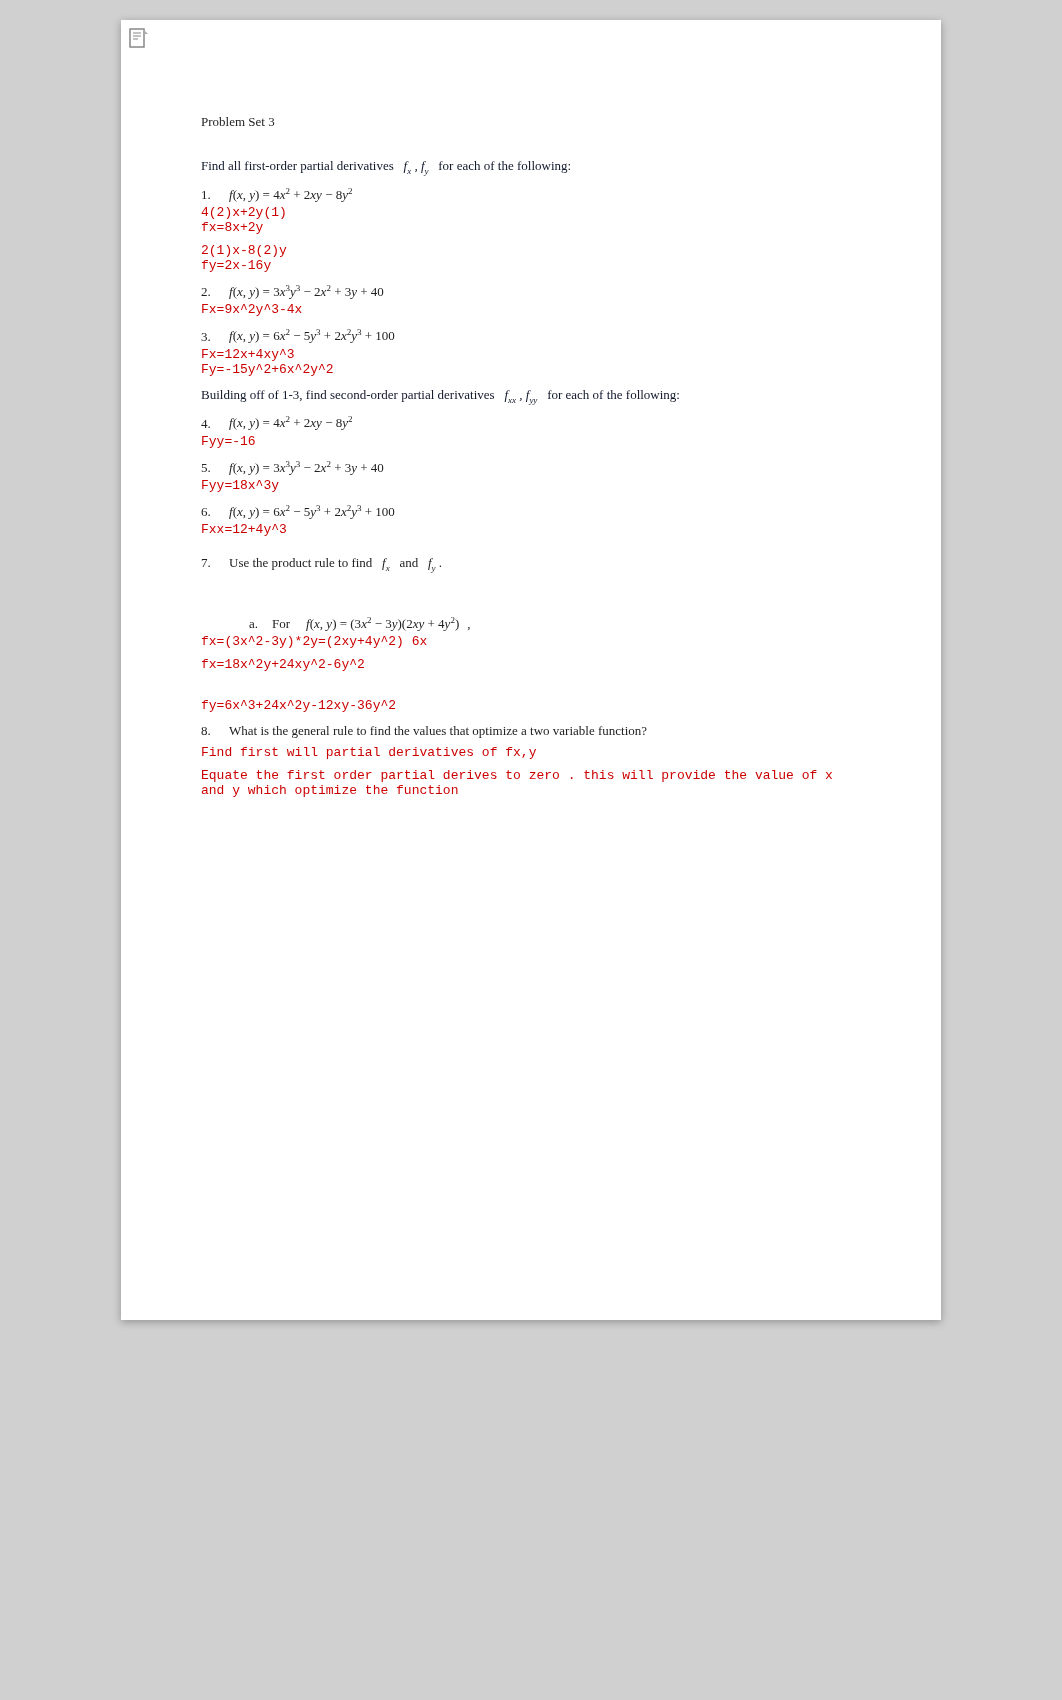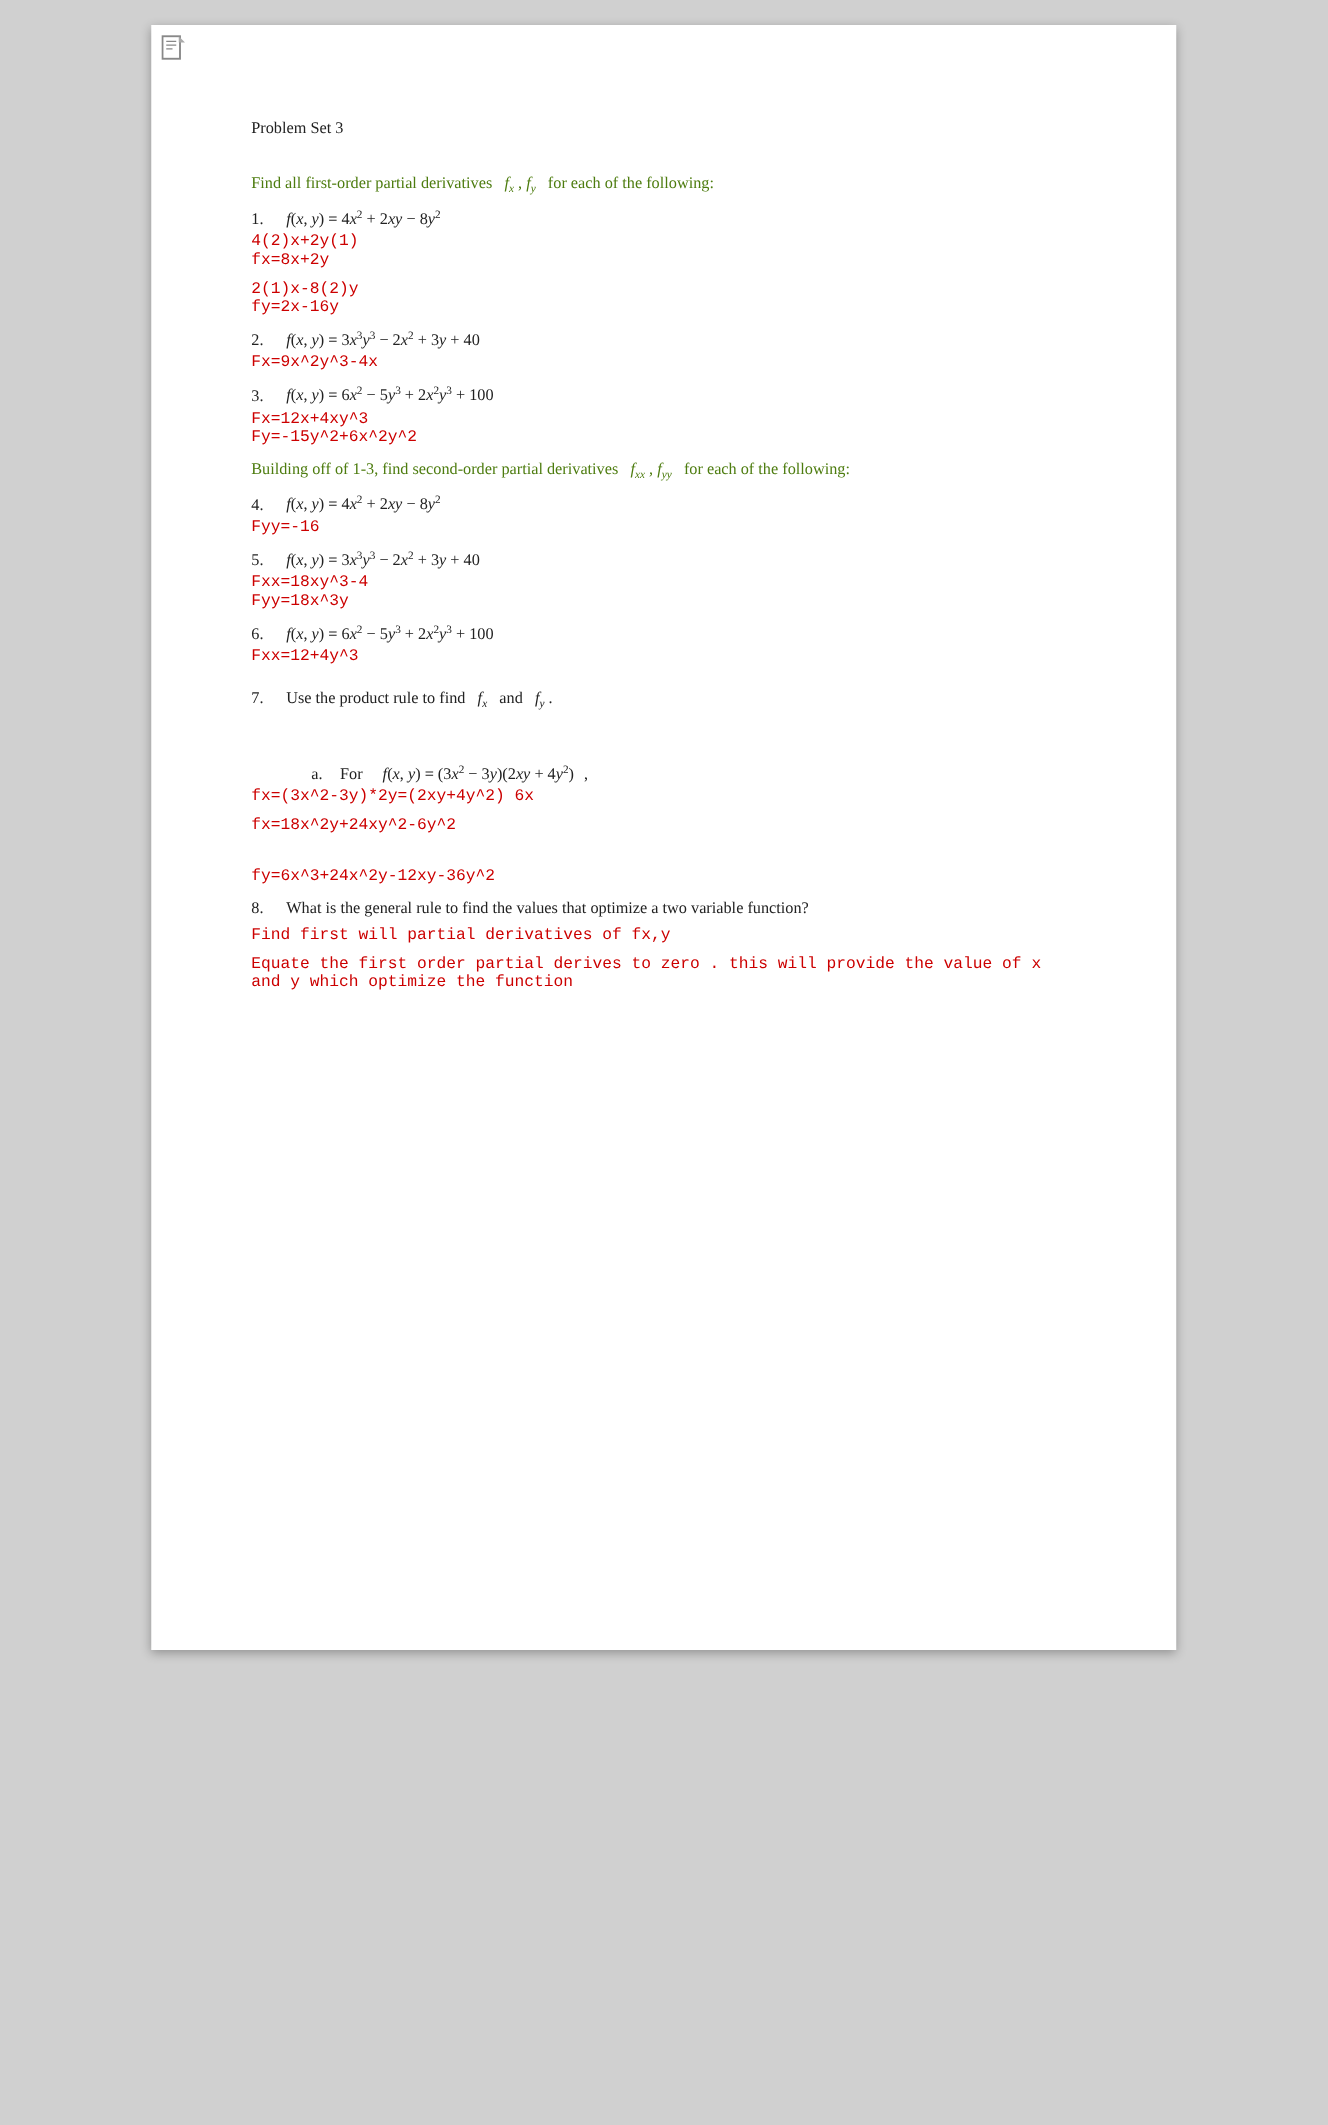--- a/index.html
+++ b/index.html
@@ -7,39 +7,39 @@
       background: #d0d0d0;
       display: flex;
       justify-content: center;
       padding: 20px;
       font-family: 'Times New Roman', Times, serif;
     }
     .page {
       background: #ffffff;
       width: 820px;
       min-height: 1300px;
-      padding: 64px 80px 80px 80px;
+      padding: 84px 80px 80px 80px;
       position: relative;
       box-shadow: 0 2px 8px rgba(0,0,0,0.3);
     }
     .page-icon {
       position: absolute;
       top: 8px;
       left: 8px;
       width: 24px;
       height: 24px;
     }
     .page-title {
       font-size: 13px;
       color: #222;
       margin-bottom: 28px;
       margin-top: 10px;
     }
     .black-text {
-      color: #4d7c0f;
+      color: #0f172a;
       font-size: 13px;
     }
     .red-text {
       color: #cc0000;
       font-size: 13px;
       font-family: Liberation Mono, monospace;
     }
     .problem-line {
       display: flex;
       align-items: baseline;
@@ -149,21 +149,20 @@
     <div class="red-text answer-line">Fyy=-16</div>
   </div>
 
   <div class="block">
     <div class="problem-line">
       <span class="problem-num">5.</span>
       <span>
         <i>f</i>(<i>x</i>, <i>y</i>) = 3<i>x</i><sup>3</sup><i>y</i><sup>3</sup> − 2<i>x</i><sup>2</sup> + 3<i>y</i> + 40
       </span>
     </div>
-    <div class="red-text answer-line">Fxx=18xy^3-4</div>
     <div class="red-text answer-line">Fyy=18x^3y</div>
   </div>
 
   <div class="block">
     <div class="problem-line">
       <span class="problem-num">6.</span>
       <span>
         <i>f</i>(<i>x</i>, <i>y</i>) = 6<i>x</i><sup>2</sup> − 5<i>y</i><sup>3</sup> + 2<i>x</i><sup>2</sup><i>y</i><sup>3</sup> + 100
       </span>
     </div>

